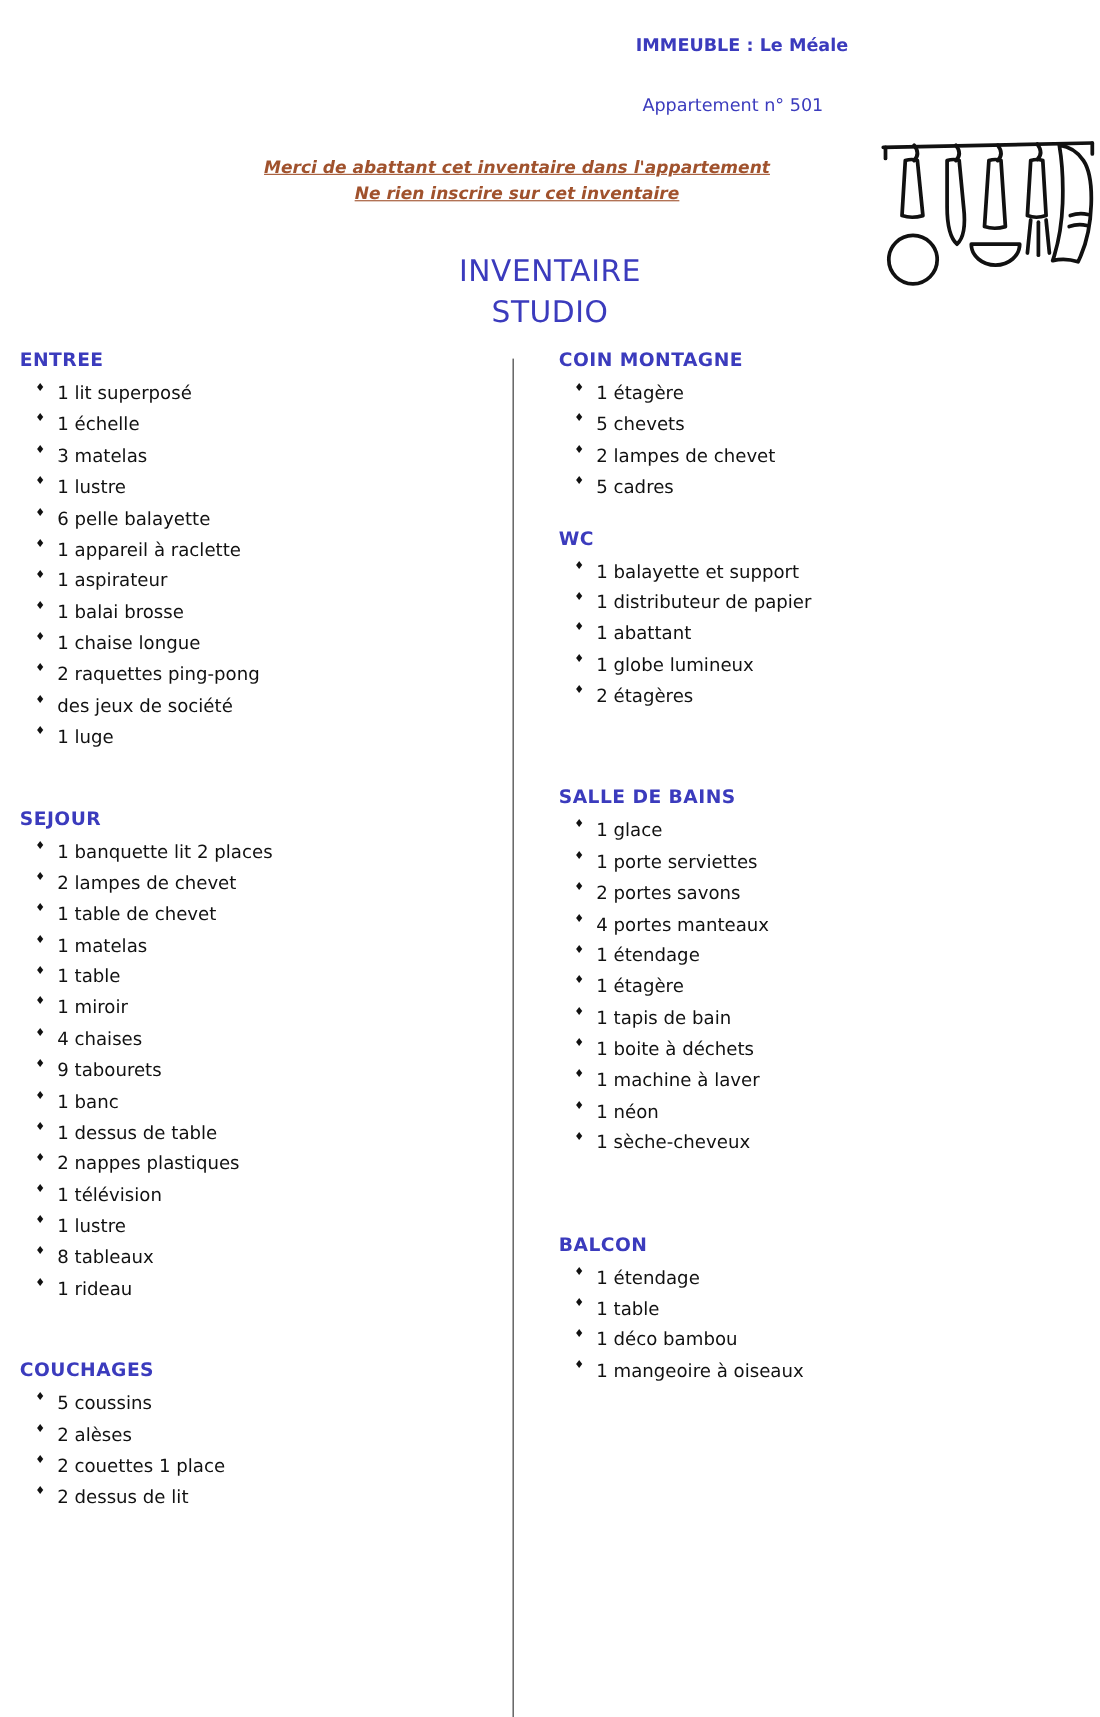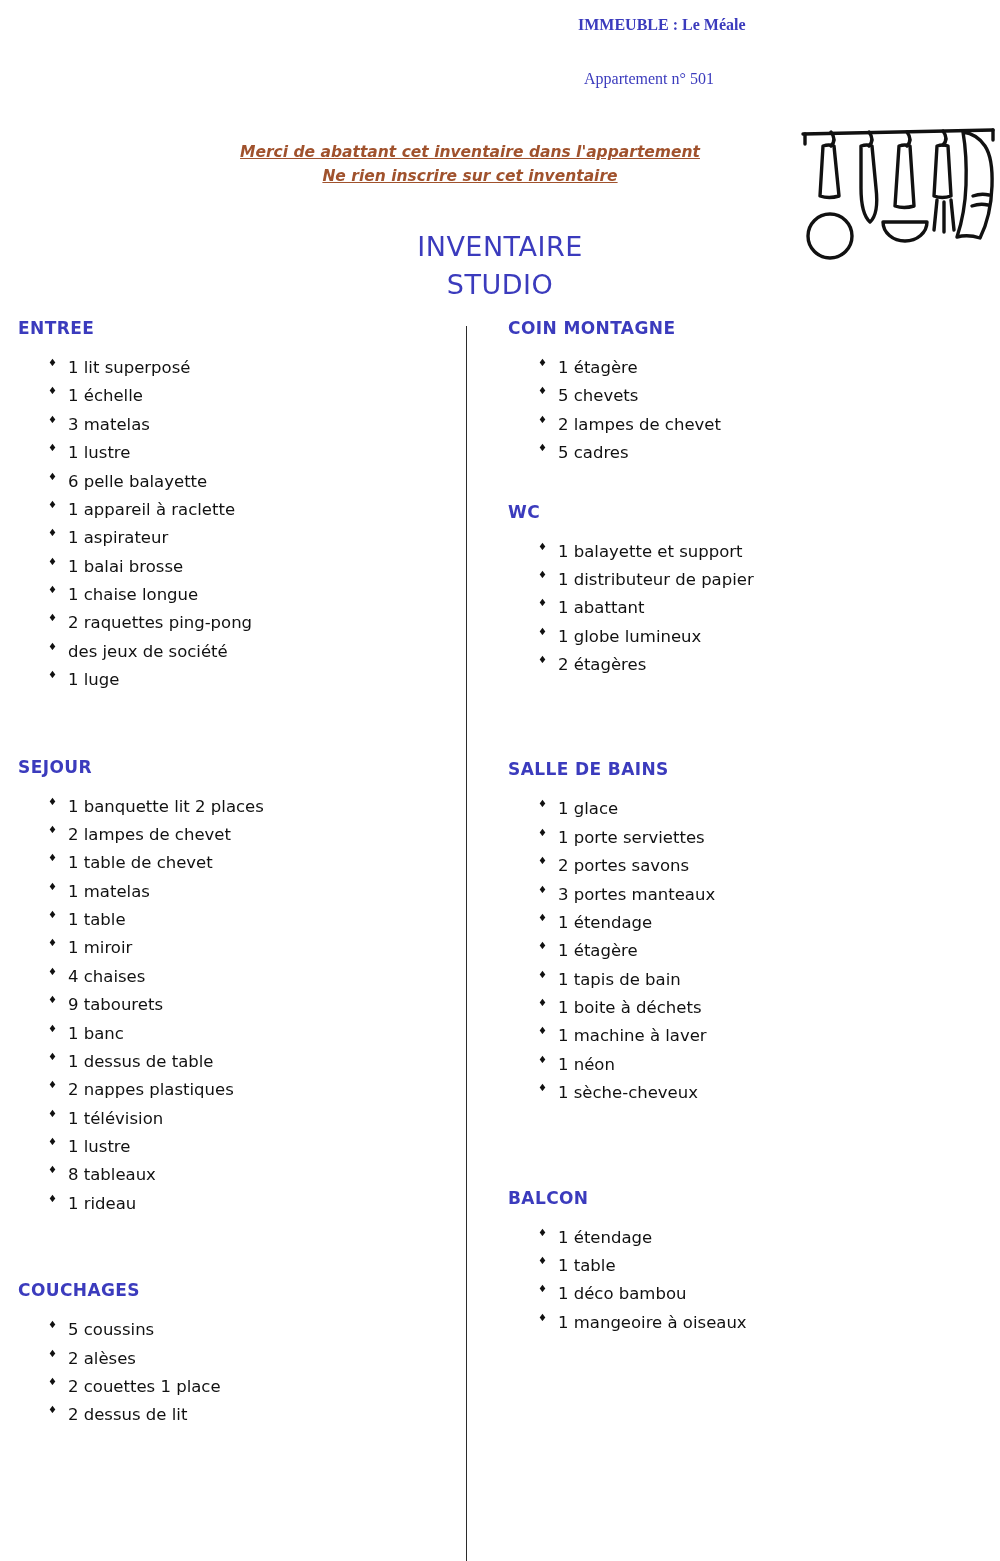--- a/index.html
+++ b/index.html
@@ -61,23 +61,22 @@
   }
   .agency-fax {
     font-size: 15px;
     color: #3b3bbd;
     line-height: 1.5;
   }
 
   .building-block {
     position: absolute;
     left: 560px;
-    top: 4px;
+    top: 20px;
     width: 400px;
-    font-family: Liberation Serif, serif;
   }
   .building-name {
     font-size: 16px;
     font-weight: bold;
     color: #3b3bbd;
     line-height: 1.4;
   }
   .apartment-no {
     font-size: 16px;
     color: #3b3bbd;
@@ -162,21 +161,21 @@
   }
   .section-title {
     color: #3b3bbd;
     font-size: 17px;
     font-weight: bold;
     letter-spacing: .4px;
     margin-bottom: 6px;
   }
   ul.items {
     list-style: none;
-    margin: 16px;
+    margin: 0;
     padding: 0 0 0 8px;
   }
   ul.items li {
     position: relative;
     padding-left: 26px;
     font-size: 16.5px;
     line-height: 1.72;
     color: #111;
   }
   ul.items li::before {
@@ -333,21 +332,21 @@
       </div>
 
       <div class="gap-lg"></div>
 
       <div class="section">
         <div class="section-title">SALLE DE BAINS</div>
         <ul class="items">
           <li>1  glace</li>
           <li>1  porte serviettes</li>
           <li>2 portes savons</li>
-          <li>3   portes manteaux</li>
+          <li>4   portes manteaux</li>
           <li>1  étendage</li>
           <li>1  étagère</li>
           <li>1  tapis de bain</li>
           <li>1  boite à déchets</li>
           <li>1  machine à laver</li>
           <li>1 néon</li>
           <li>1 sèche-cheveux</li>
         </ul>
       </div>
 

